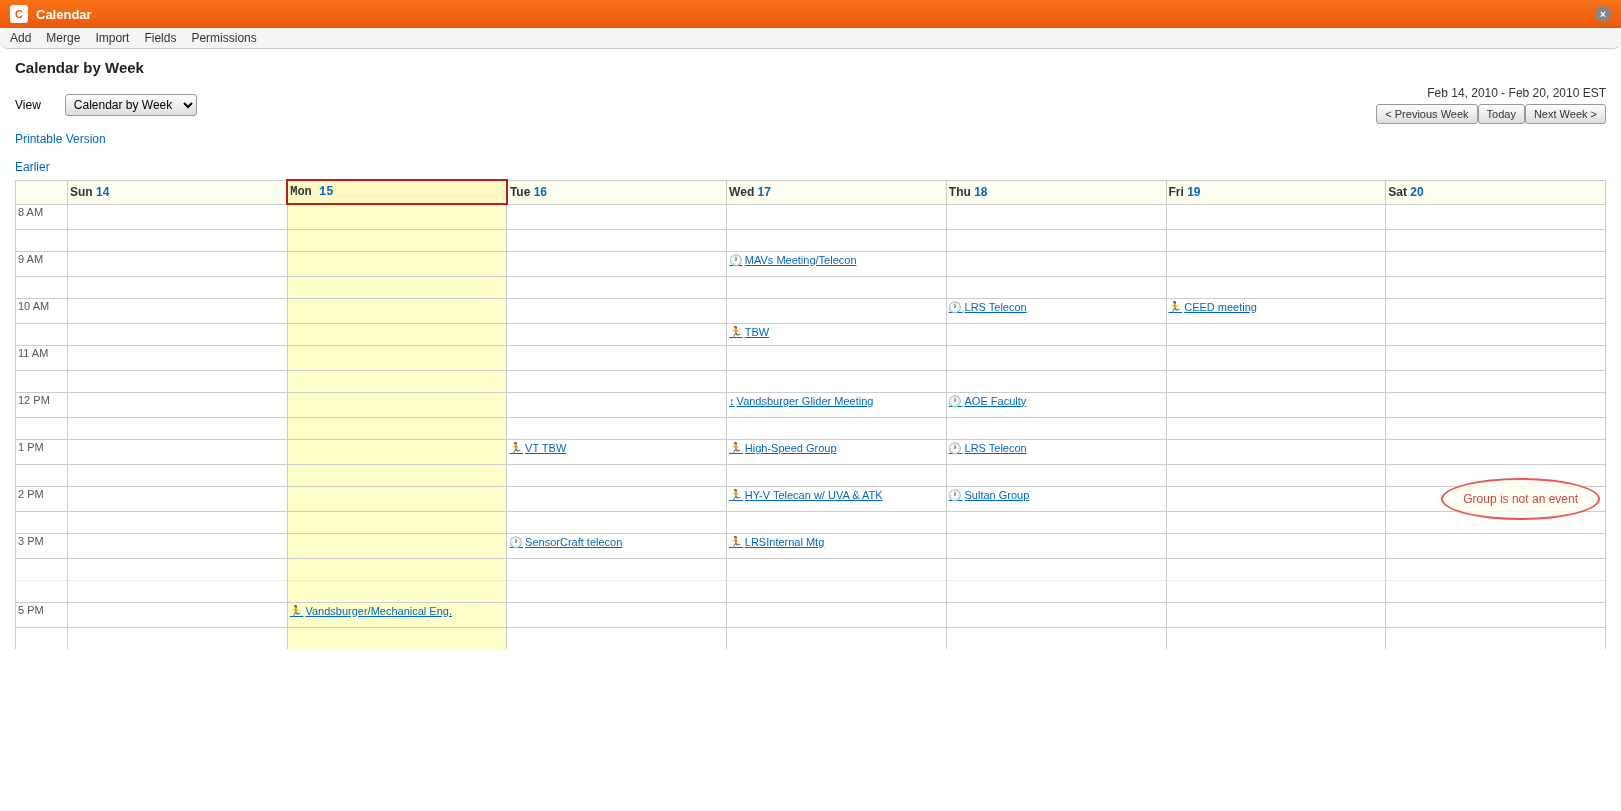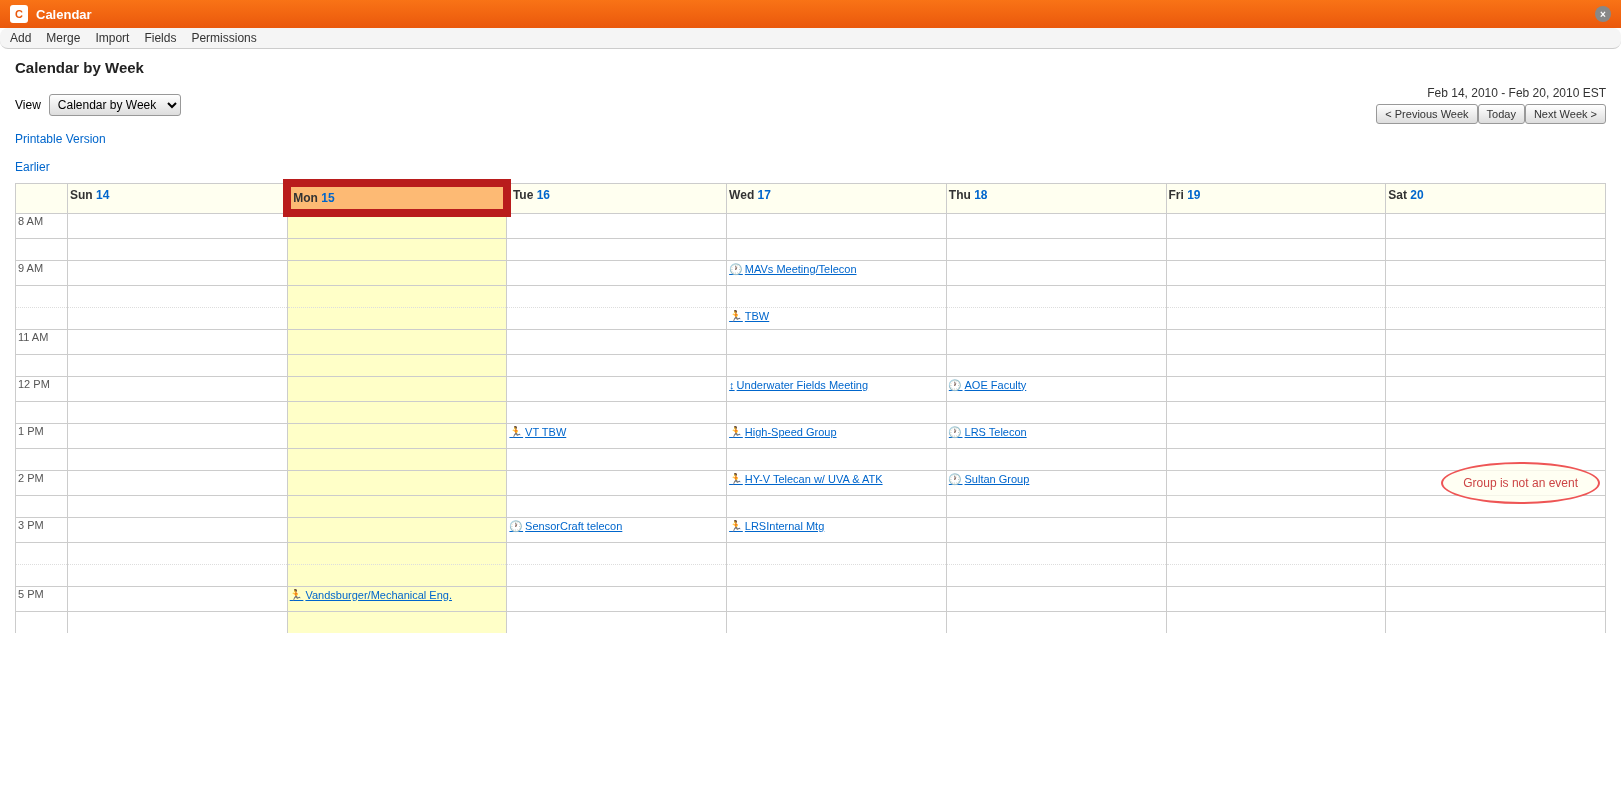--- a/index.html
+++ b/index.html
@@ -45,21 +45,21 @@
     .page { padding: 10px 15px; }
 
     .page-title {
       font-size: 15px; font-weight: bold; margin-bottom: 10px; color: #222;
     }
 
     .view-row {
       display: flex; align-items: center; justify-content: space-between;
       margin-bottom: 8px;
     }
-    .view-left { display: flex; align-items: center; gap: 8px; }
+    .view-left { display: flex; align-items: center; gap: 24px; }
     .view-label { font-size: 12px; }
     .view-select {
       font-size: 12px; padding: 2px 4px; border: 1px solid #999;
       border-radius: 3px; background: linear-gradient(to bottom, #fff, #ddd);
       cursor: pointer;
     }
     .date-range { font-size: 12px; color: #333; text-align: right; }
     .nav-buttons { display: flex; margin-top: 4px; justify-content: flex-end; }
     .nav-btn {
       font-size: 11px; padding: 3px 8px;
@@ -90,22 +90,23 @@
     .cal-table thead th {
       background: #fffff0;
       text-align: left;
       padding: 4px 2px;
       font-size: 12px;
       font-weight: bold;
       color: #333;
       border: 1px solid #ccc;
     }
     .cal-table thead th.today-col {
-      background: #fdba74;
-      border: 8px solid #b91c1c;
+      background: #fef9c3;
+      border: 2px solid #b91c1c;
+      font-family: Liberation Mono, monospace;
     }
     .cal-table thead th a { color: #06c; text-decoration: none; }
     .cal-table thead th.time-header { background: #fffff0; }
 
     
     .cal-table tbody tr td {
       height: 25px; padding: 1px 2px;
       background: #fff;
     }
     .cal-table tbody tr.half-hour td {
@@ -256,20 +257,40 @@
           <td class="time-label"></td>
           <td></td>
           <td class="today-td"></td>
           <td></td>
           <td></td>
           <td></td>
           <td></td>
           <td></td>
         </tr>
 
+        <tr class="hour">
+          <td class="time-label">10 AM</td>
+          <td></td>
+          <td class="today-td"></td>
+          <td></td>
+          <td></td>
+          <td>
+            <div class="event">
+              <span class="event-icon">🕐</span>
+              <a>LRS Telecon</a>
+            </div>
+          </td>
+          <td>
+            <div class="event">
+              <span class="event-icon">🏃</span>
+              <a>CEED meeting</a>
+            </div>
+          </td>
+          <td></td>
+        </tr>
         <tr class="half-hour">
           <td class="time-label"></td>
           <td></td>
           <td class="today-td"></td>
           <td></td>
           <td>
             <div class="event">
               <span class="event-icon">🏃</span>
               <a>TBW</a>
             </div>
@@ -301,21 +322,21 @@
         </tr>
 
         <tr class="hour">
           <td class="time-label">12 PM</td>
           <td></td>
           <td class="today-td"></td>
           <td></td>
           <td>
             <div class="event">
               <span class="event-icon">↕</span>
-              <a>Underwater Fields Meeting</a>
+              <a>Vandsburger Glider Meeting</a>
             </div>
           </td>
           <td>
             <div class="event">
               <span class="event-icon">🕐</span>
               <a>AOE Faculty</a>
             </div>
           </td>
           <td></td>
           <td></td>

